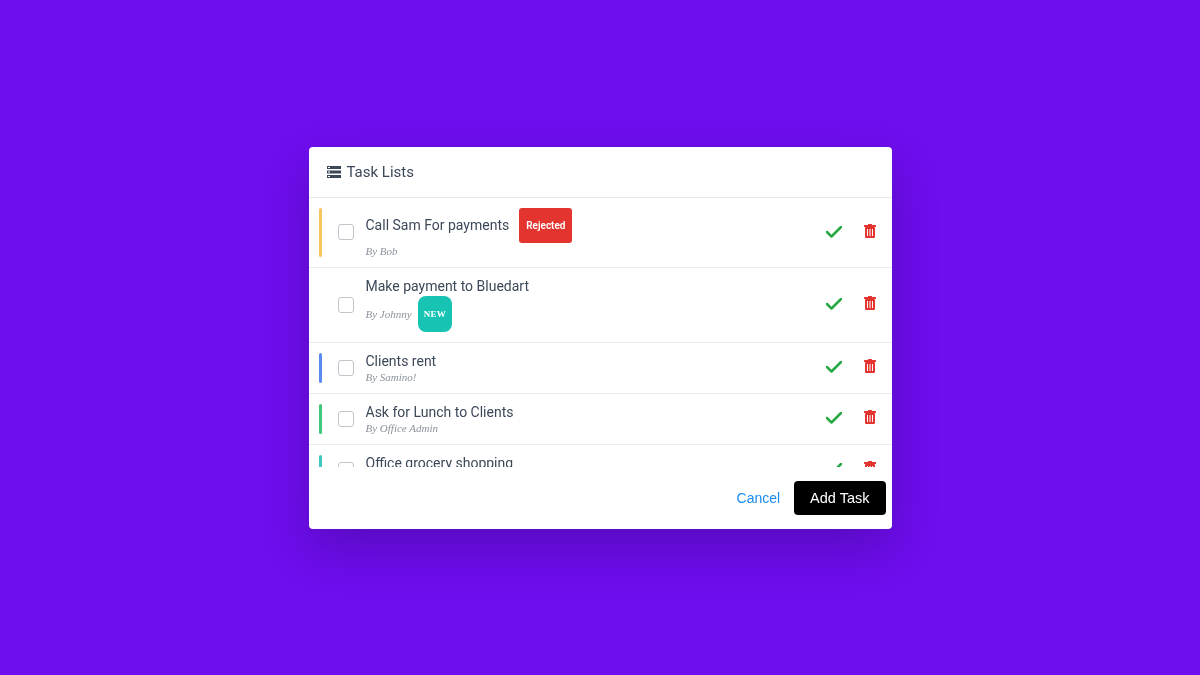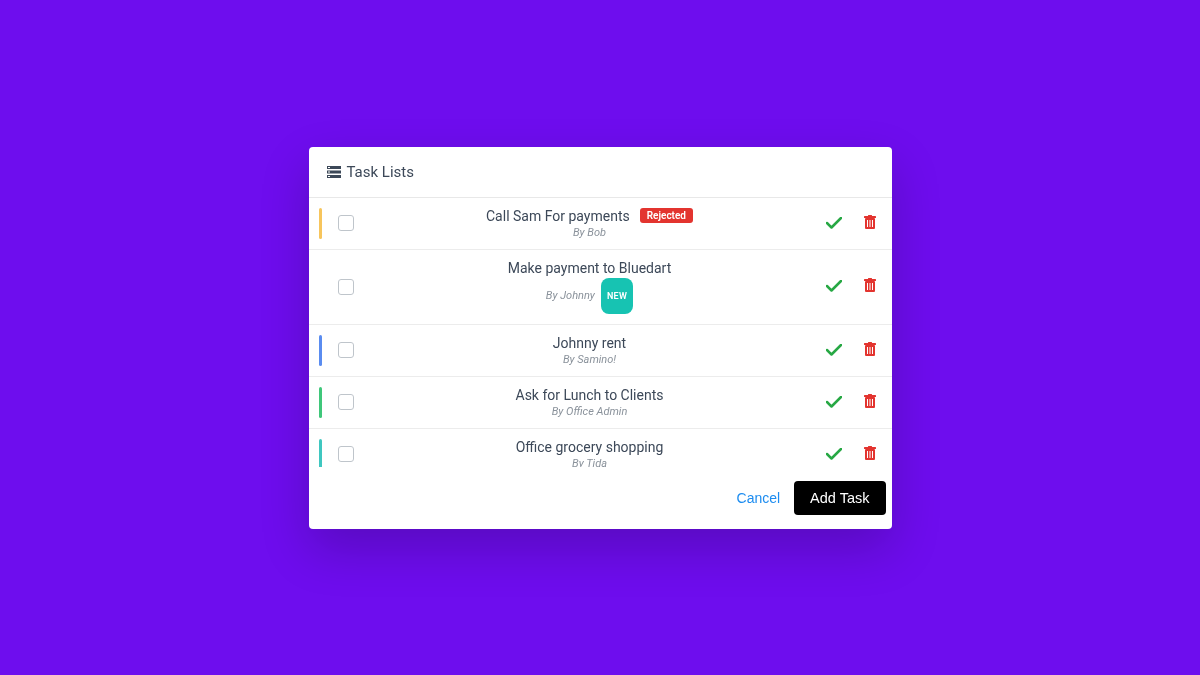--- a/index.html
+++ b/index.html
@@ -67,44 +67,44 @@
       border-radius: 3px;
       flex-shrink: 0;
       background: #fff;
       cursor: pointer;
     }
     .task-body {
       flex: 1;
       display: flex;
       flex-direction: column;
       gap: 2px;
-      align-items: center;
     }
     .task-title-line {
       display: flex;
       align-items: center;
       gap: 10px;
     }
     .task-title {
       color: #3c4858;
       font-size: 14px;
     }
     .task-author {
       color: #8a929b;
       font-size: 11px;
       font-style: italic;
       display:flex;
       align-items:center;
       gap:6px;
+      font-family:Liberation Serif, serif;
     }
     .badge-rejected {
       background: #e3342f;
       color: #fff;
       font-size: 10px;
-      padding: 2px 7px;
+      padding: 12px 7px;
       border-radius: 3px;
       font-weight: 600;
     }
     .badge-new {
       background: #17c3b2;
       color: #fff;
       font-size: 9px;
       padding: 13px 6px;
       border-radius: 8px;
       font-weight: 600;
@@ -229,21 +229,21 @@
             </svg>
         </span>
       </div>
     </div>
 
     <div class="task-row">
       <div class="accent" style="background:#5a8cf0"></div>
       <div class="checkbox"></div>
       <div class="task-body">
         <div class="task-title-line">
-          <span class="task-title">Johnny rent</span>
+          <span class="task-title">Clients rent</span>
         </div>
         <div class="task-author">
           <span>By Samino!</span>
         </div>
       </div>
       <div class="row-actions">
         <span class="icon-check">
           <svg width="16" height="12" viewBox="0 0 16 12" fill="none" stroke="currentColor" stroke-width="2.5" stroke-linecap="round" stroke-linejoin="round">
               <polyline points="1 6 5.5 10.5 15 1"></polyline>
             </svg>

